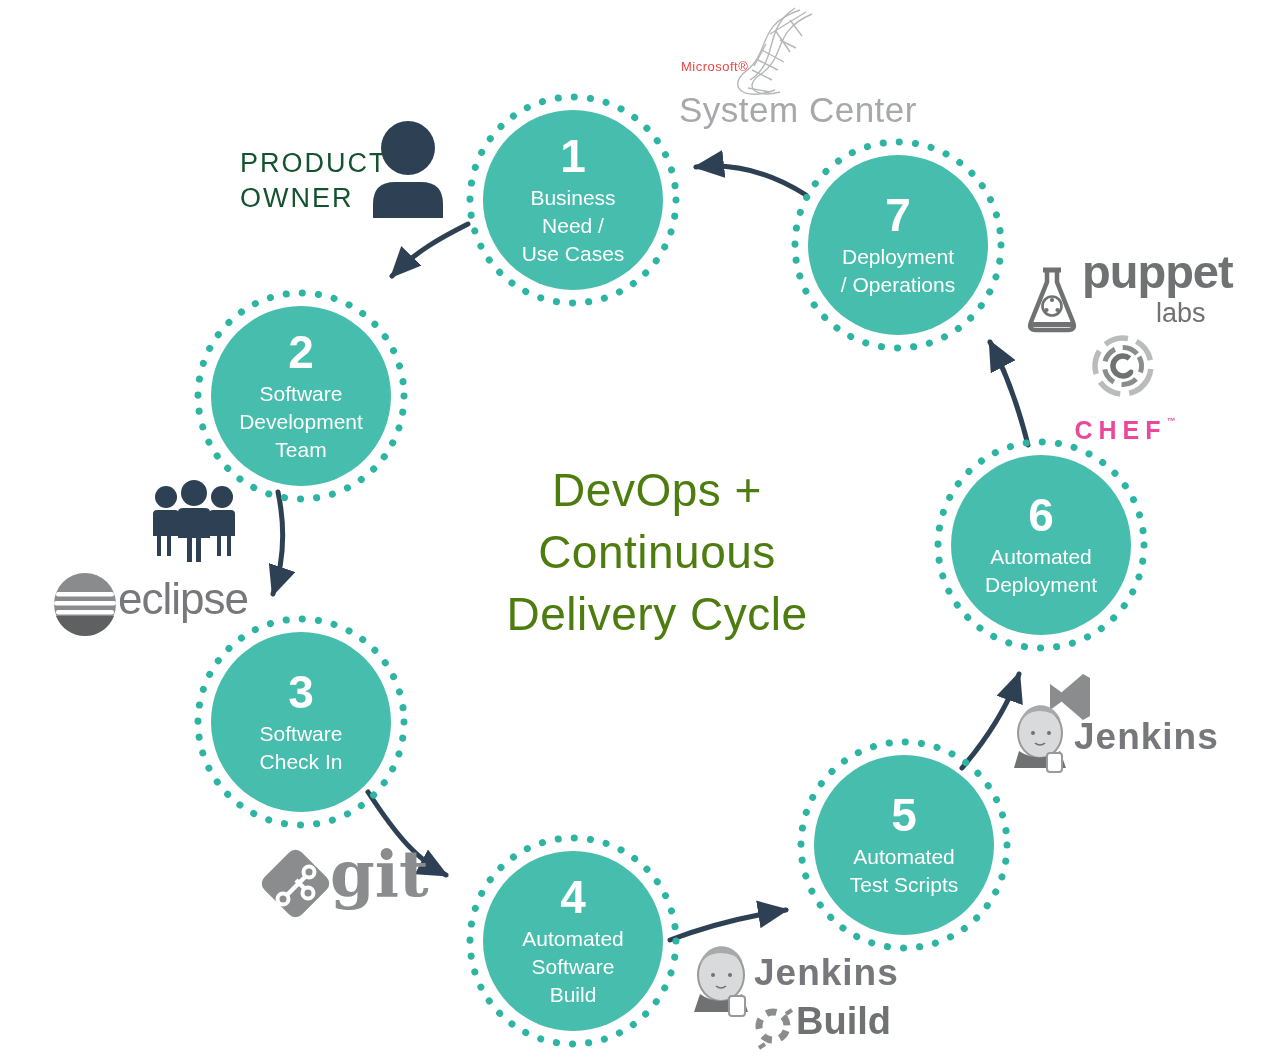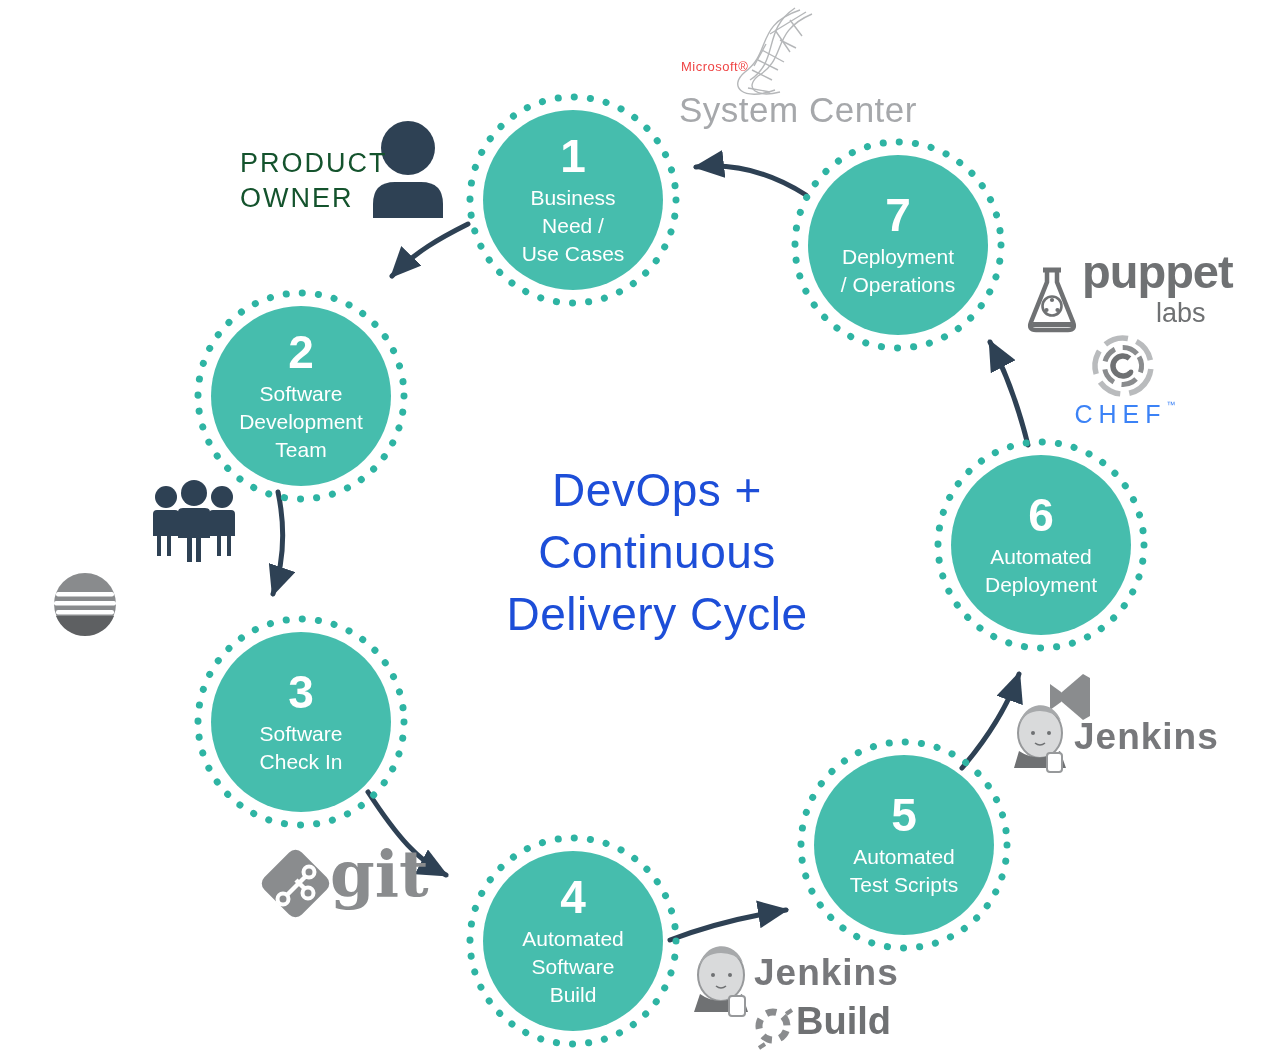--- a/index.html
+++ b/index.html
@@ -13,39 +13,39 @@
   .node-text{
     position:absolute;transform:translate(-50%,-50%);
     text-align:center;color:#ffffff;pointer-events:none;
   }
   .node-number{font-size:46px;font-weight:700;line-height:1.05;}
   .node-label{font-size:21px;line-height:1.32;margin-top:4px;}
   
   .title{
     position:absolute;left:657px;top:552px;transform:translate(-50%,-50%);
     text-align:center;font-size:46px;line-height:1.35;font-weight:300;
-    color:#1d4ed8;letter-spacing:0.5px;
+    color:#4d7c0f;letter-spacing:0.5px;
   }
   
   .po-label{
     position:absolute;left:240px;top:146px;font-size:27px;line-height:1.3;
     font-weight:300;color:#14532d;letter-spacing:2px;
   }
   
   .sc-brand{position:absolute;left:681px;top:59px;font-size:13px;color:#ef4444;letter-spacing:0.5px;text-align:right;}
   .sc-name{position:absolute;left:679px;top:90px;font-size:35px;font-weight:300;color:#a6a8ab;letter-spacing:0.5px;}
   .eclipse-text{position:absolute;left:118px;top:574px;font-size:44px;font-weight:400;color:#77787b;letter-spacing:-1px;}
   .git-text{position:absolute;left:330px;top:836px;font-size:64px;font-weight:700;color:#8a8c8e;font-family:"DejaVu Serif","Liberation Serif",serif;}
   .jenkins-text-bottom{position:absolute;left:754px;top:952px;font-size:37px;font-weight:700;color:#77787b;letter-spacing:1px;}
   .bamboo-text{position:absolute;left:796px;top:1000px;font-size:38px;font-weight:700;color:#6f7173;}
   .vs-text{position:absolute;left:1098px;top:676px;font-size:29px;font-weight:300;color:#77787b;}
   .jenkins-text-right{position:absolute;left:1074px;top:716px;font-size:37px;font-weight:700;color:#77787b;letter-spacing:1px;}
   .puppet-text{position:absolute;left:1082px;top:244px;font-size:47px;font-weight:700;color:#6f7173;letter-spacing:-1px;}
   .puppet-labs-text{position:absolute;left:1156px;top:298px;font-size:27px;font-weight:400;color:#6f7173;}
-  .chef-text{position:absolute;left:1125px;top:400px;transform:translateX(-50%);font-size:25px;font-weight:400;color:#3b82f6;letter-spacing:6px;}
+  .chef-text{position:absolute;left:1125px;top:416px;transform:translateX(-50%);font-size:25px;font-weight:700;color:#ec4899;letter-spacing:6px;}
   .chef-tm{font-size:9px;vertical-align:top;letter-spacing:0;}
 </style>
 </head>
 <body>
 
 <div id="stage">
 
   <svg id="bg-svg" width="1276" height="1060" viewBox="0 0 1276 1060">
     <defs>
       <marker id="ah" markerWidth="6.5" markerHeight="5.6" refX="5.6" refY="2.8" orient="auto">
@@ -220,20 +220,21 @@
   </div>
   <div class="node-text" style="left:898px;top:245px">
     <div class="node-number">7</div>
     <div class="node-label prelined">Deployment
 / Operations</div>
   </div>
 
   <div class="sc-brand">Microsoft®</div>
   <div class="sc-name">System Center</div>
 
+  <div class="eclipse-text">eclipse</div>
   <div class="git-text">git</div>
 
   <div class="jenkins-text-bottom">Jenkins</div>
   <div class="bamboo-text">Build</div>
 
   <div class="jenkins-text-right">Jenkins</div>
 
   <div class="puppet-text">puppet</div>
   <div class="puppet-labs-text">labs</div>
 

